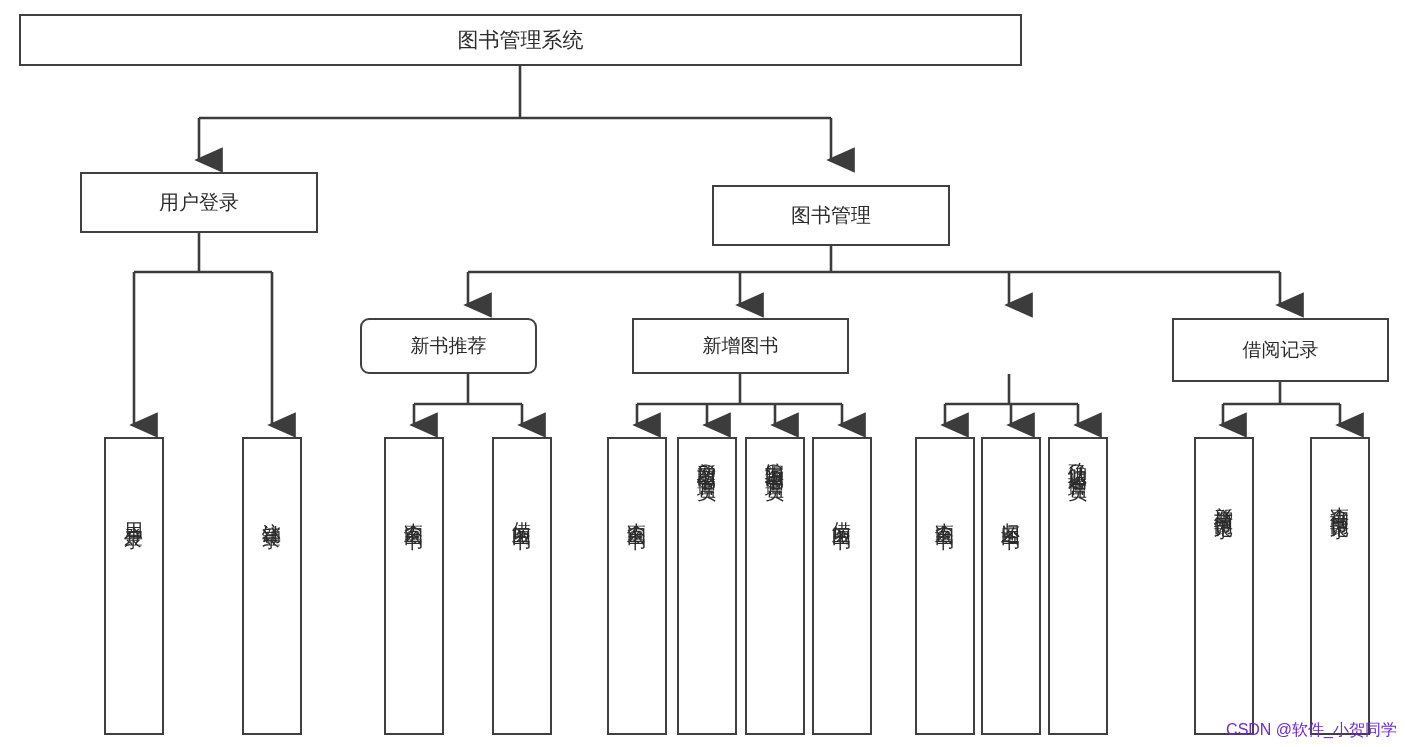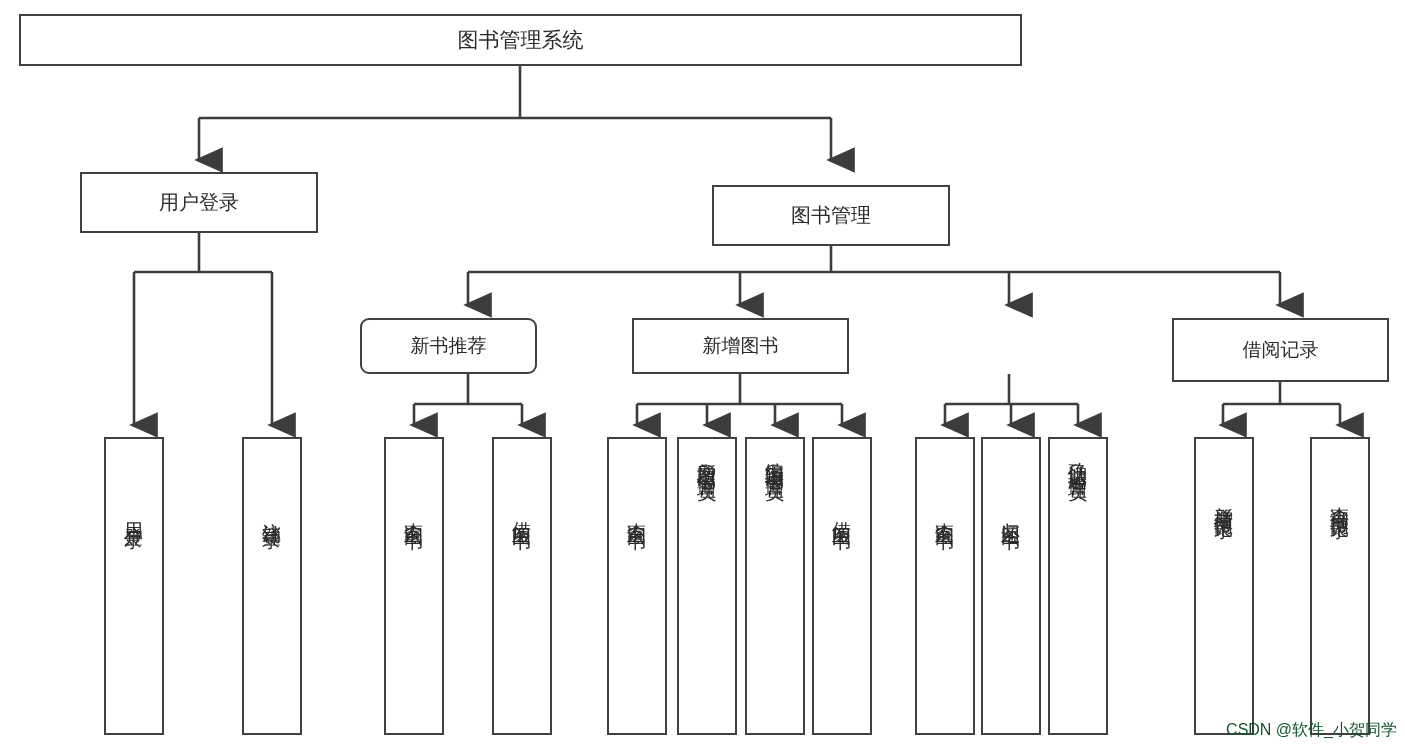--- a/index.html
+++ b/index.html
@@ -66,21 +66,21 @@
     margin-top: 46px;
   }
   .leaf.long .vtext {
     margin-top: 2px;
   }
   .watermark {
     position: absolute;
     right: 8px;
     bottom: 6px;
     font-size: 16px;
-    color: #14532d;
+    color: #6d28d9;
     white-space: nowrap;
     z-index: 3;
   }
 </style>
 </head>
 <body>
 
 <div id="canvas">
 
   <svg id="edges" viewBox="0 0 1405 747">

